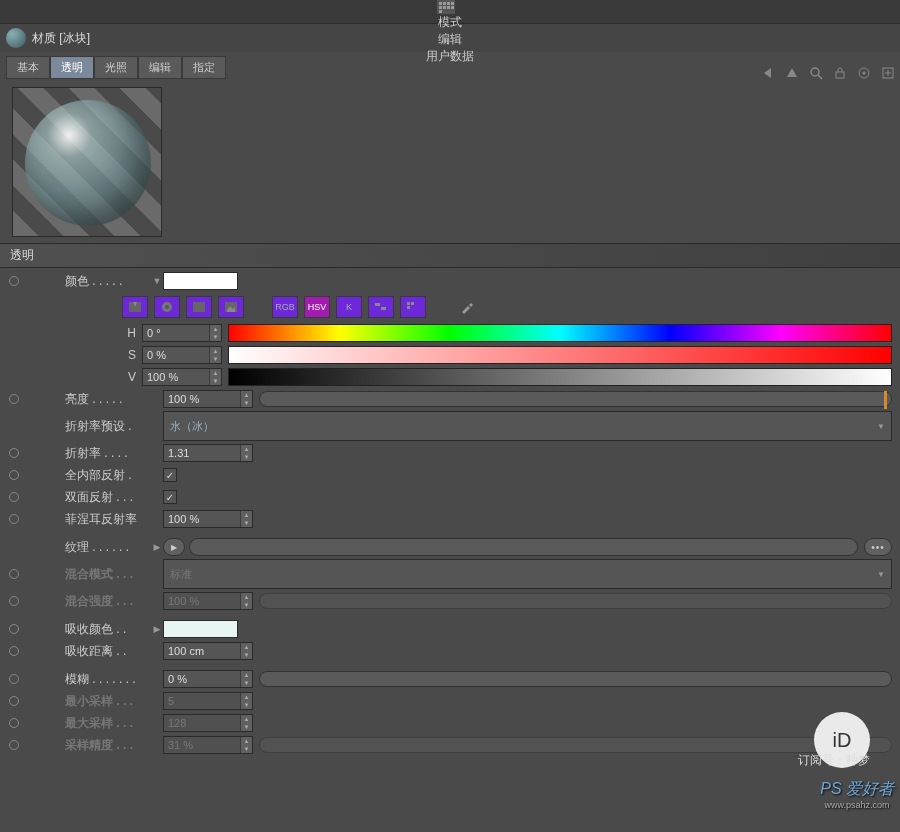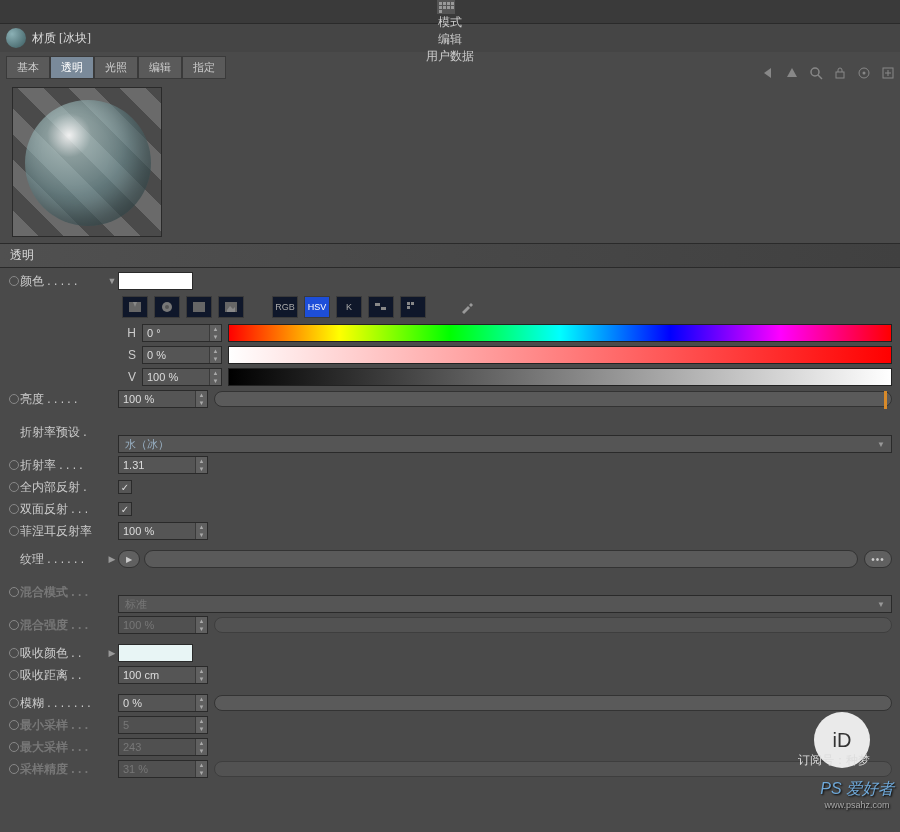--- a/index.html
+++ b/index.html
@@ -48,21 +48,21 @@
   align-items: center;
   padding: 0 6px;
   background: #454545;
 }
 .title-row .mat-icon {
   width: 20px; height: 20px;
   background: radial-gradient(circle at 30% 30%, #8bb0b5, #3a5a5e);
   border-radius: 50%;
   margin-right: 6px;
 }
-.title-row .title { color: #ddd; font-family: Liberation Serif, serif; }
+.title-row .title { color: #ddd; }
 .tabs {
   display: flex;
   padding: 4px 6px 2px;
   gap: 0;
 }
 .tabs .tab {
   padding: 3px 10px;
   background: #5a5a5a;
   color: #ccc;
   cursor: pointer;
@@ -113,20 +113,21 @@
   width: 10px; height: 10px;
   border: 1px solid #888;
   border-radius: 50%;
   display: block;
 }
 .row .label {
   width: 86px;
   color: #ccc;
   white-space: nowrap;
   overflow: hidden;
+  margin-left: 45px;
 }
 .row .label.dim { color: #777; font-weight: bold; }
 .row .disclosure {
   width: 12px;
   color: #999;
   font-size: 9px;
   text-align: center;
 }
 .num-input {
   width: 90px;
@@ -166,31 +167,30 @@
   position: relative;
 }
 .slider-track .marker {
   position: absolute;
   right: 4px; top: -1px;
   width: 3px; height: 18px;
   background: #d88a2a;
 }
 .dropdown {
   flex: 1;
-  height: 18px;
+  height: 30px;
   background: #555;
   border: 1px solid #2a2a2a;
   color: #9bb3c7;
   display: flex;
   align-items: center;
   padding: 0 6px;
   margin-left: 0px;
   position: relative;
   font-size: 11px;
-  margin-top: 24px;
 }
 .dropdown .caret {
   position: absolute;
   right: 6px;
   font-size: 8px;
   color: #999;
 }
 .checkbox {
   width: 14px; height: 14px;
   background: #555;
@@ -201,28 +201,28 @@
 }
 .checkbox.off { color: transparent; }
 .picker-tools {
   display: flex;
   gap: 6px;
   padding: 4px 0 4px 114px;
   align-items: center;
 }
 .picker-tools .tool {
   width: 26px; height: 22px;
-  background: #0f172a;
+  background: #6d28d9;
   border: 1px solid #3a3a3a;
   display: flex; align-items: center; justify-content: center;
   color: #aaa;
   font-size: 9px;
   cursor: pointer;
 }
-.picker-tools .tool.active { background: #1d4ed8; color: #fff;}
+.picker-tools .tool.active { background: #a21caf; color: #fff;}
 .picker-tools .spacer { width: 16px; }
 .hsv-row {
   display: flex;
   align-items: center;
   padding: 2px 0 2px 114px;
 }
 .hsv-row .hsv-label { width: 14px; color: #ccc; text-align: right; margin-right: 6px;}
 .hsv-row .num-input { width: 80px; margin-right: 6px;}
 .gradient-bar {
   flex: 1;
@@ -636,21 +636,21 @@
       </div>
   </div>
 
   <div class="row">
     <div class="prefix">
         <span class="circle"></span>
       </div>
     <div class="label dim">最大采样 . . .</div>
     <div class="disclosure"></div>
     <div class="num-input dim">
-        <span>243</span>
+        <span>128</span>
         <div class="spinner">
           <div>▲</div>
           <div>▼</div>
         </div>
       </div>
   </div>
 
   <div class="row">
     <div class="prefix">
         <span class="circle"></span>

